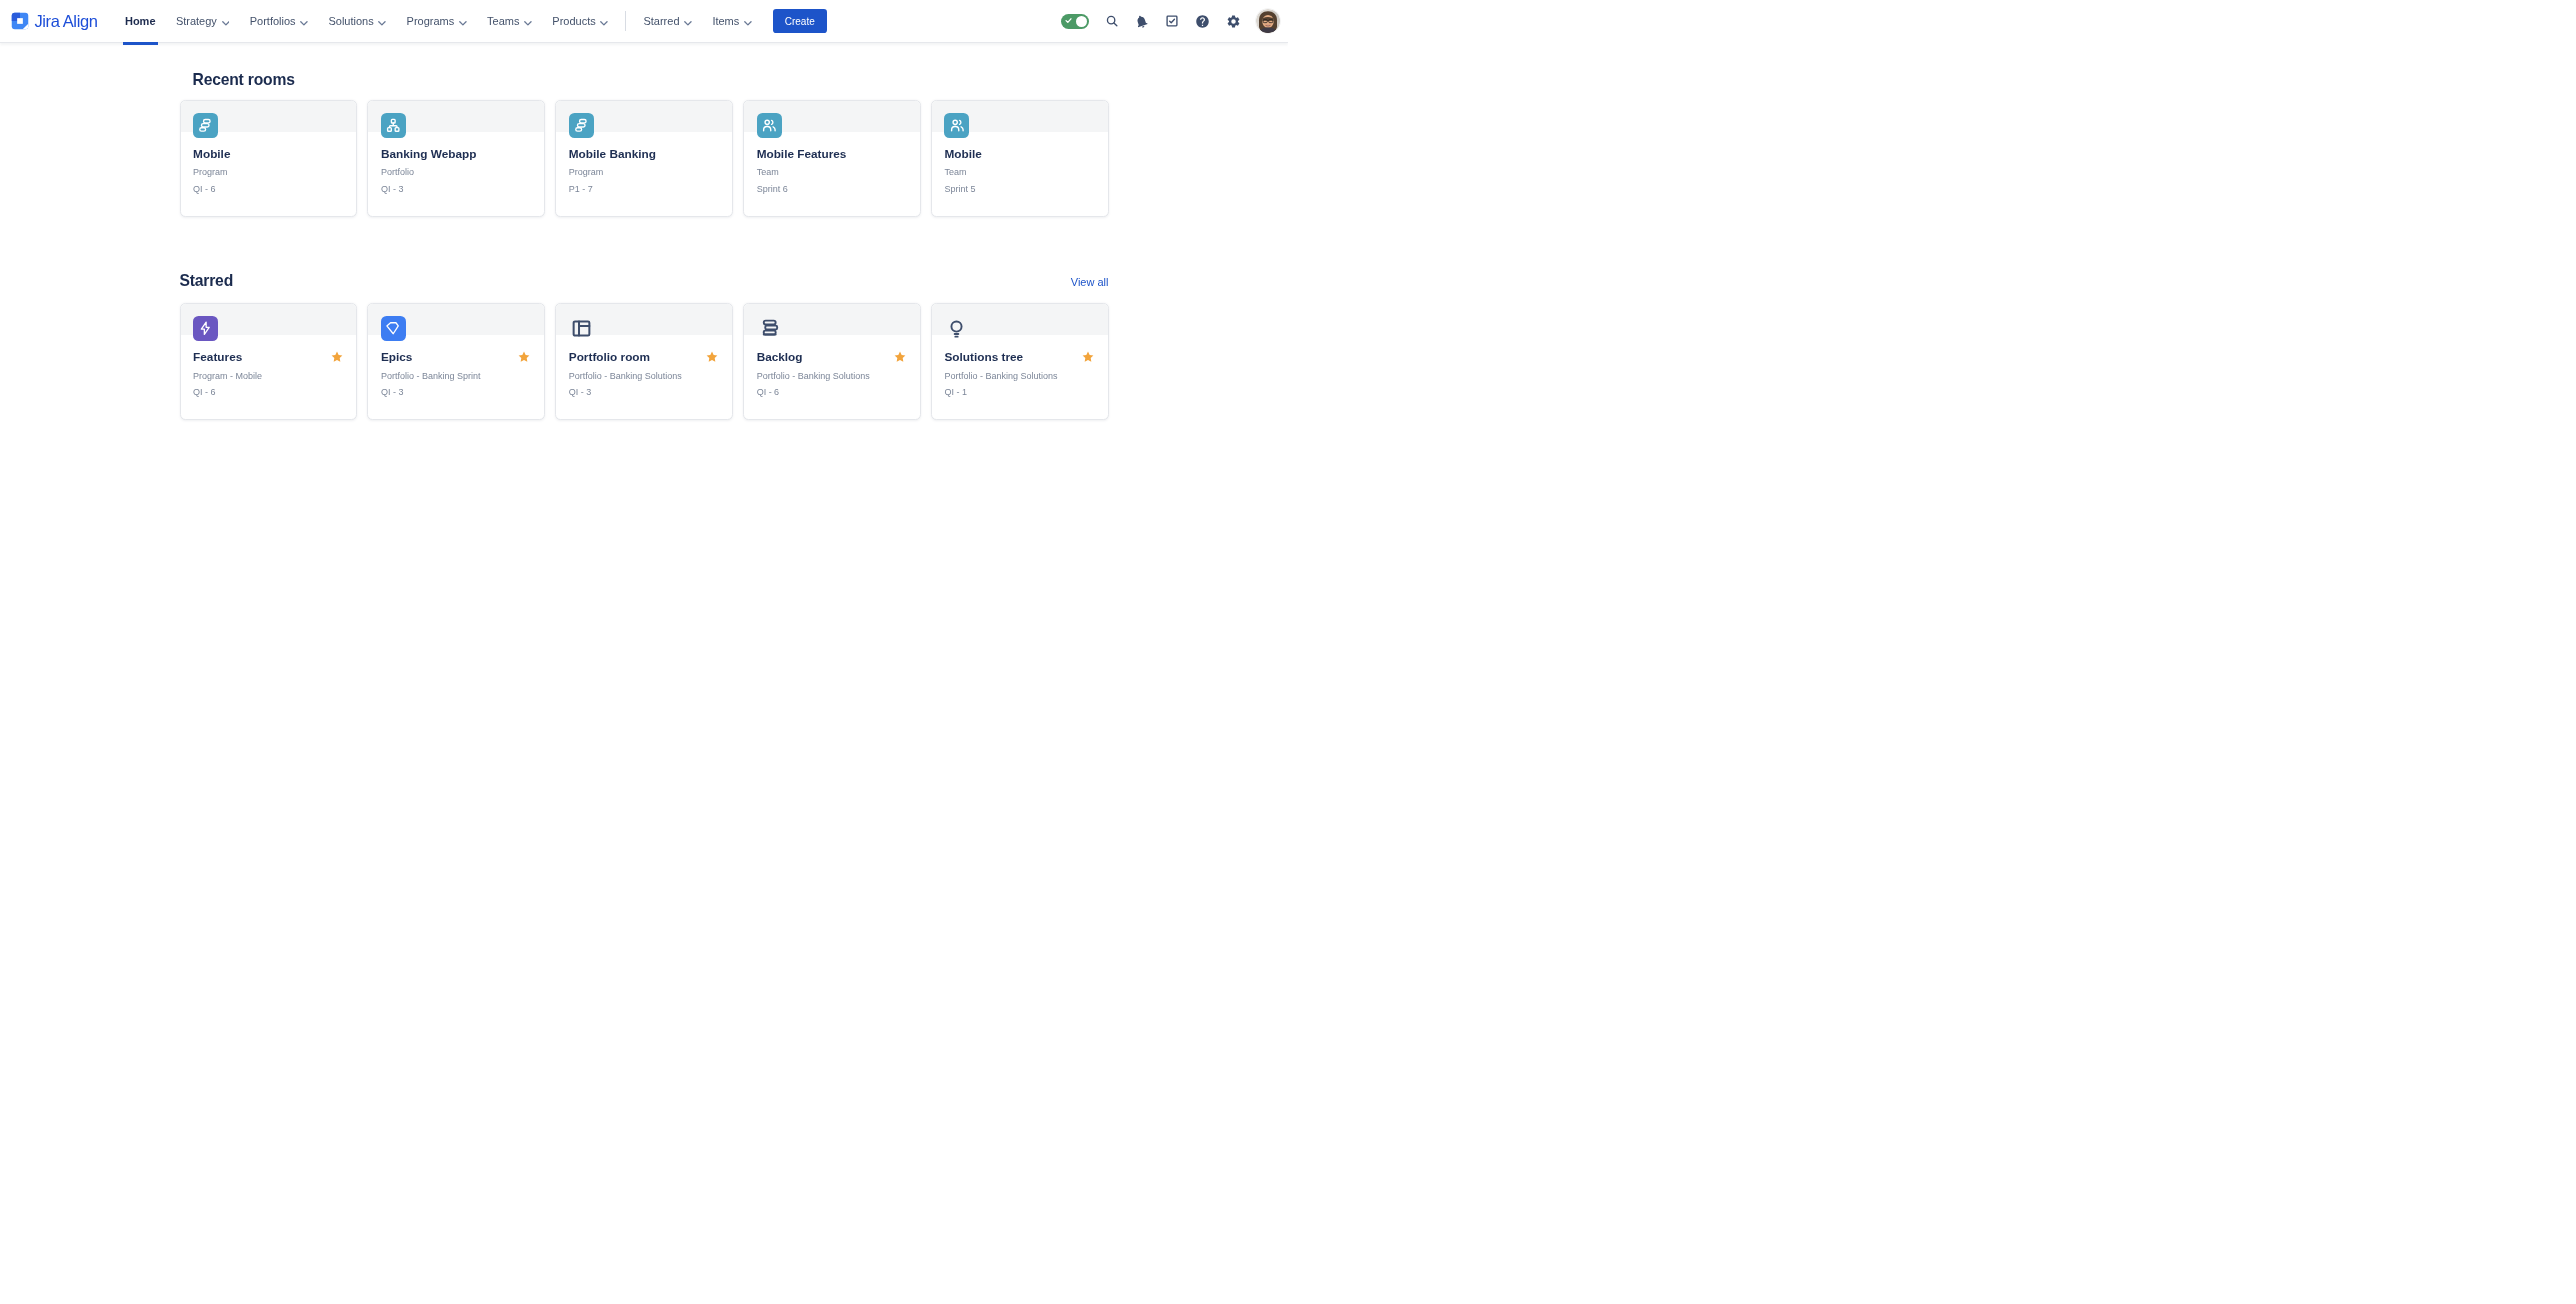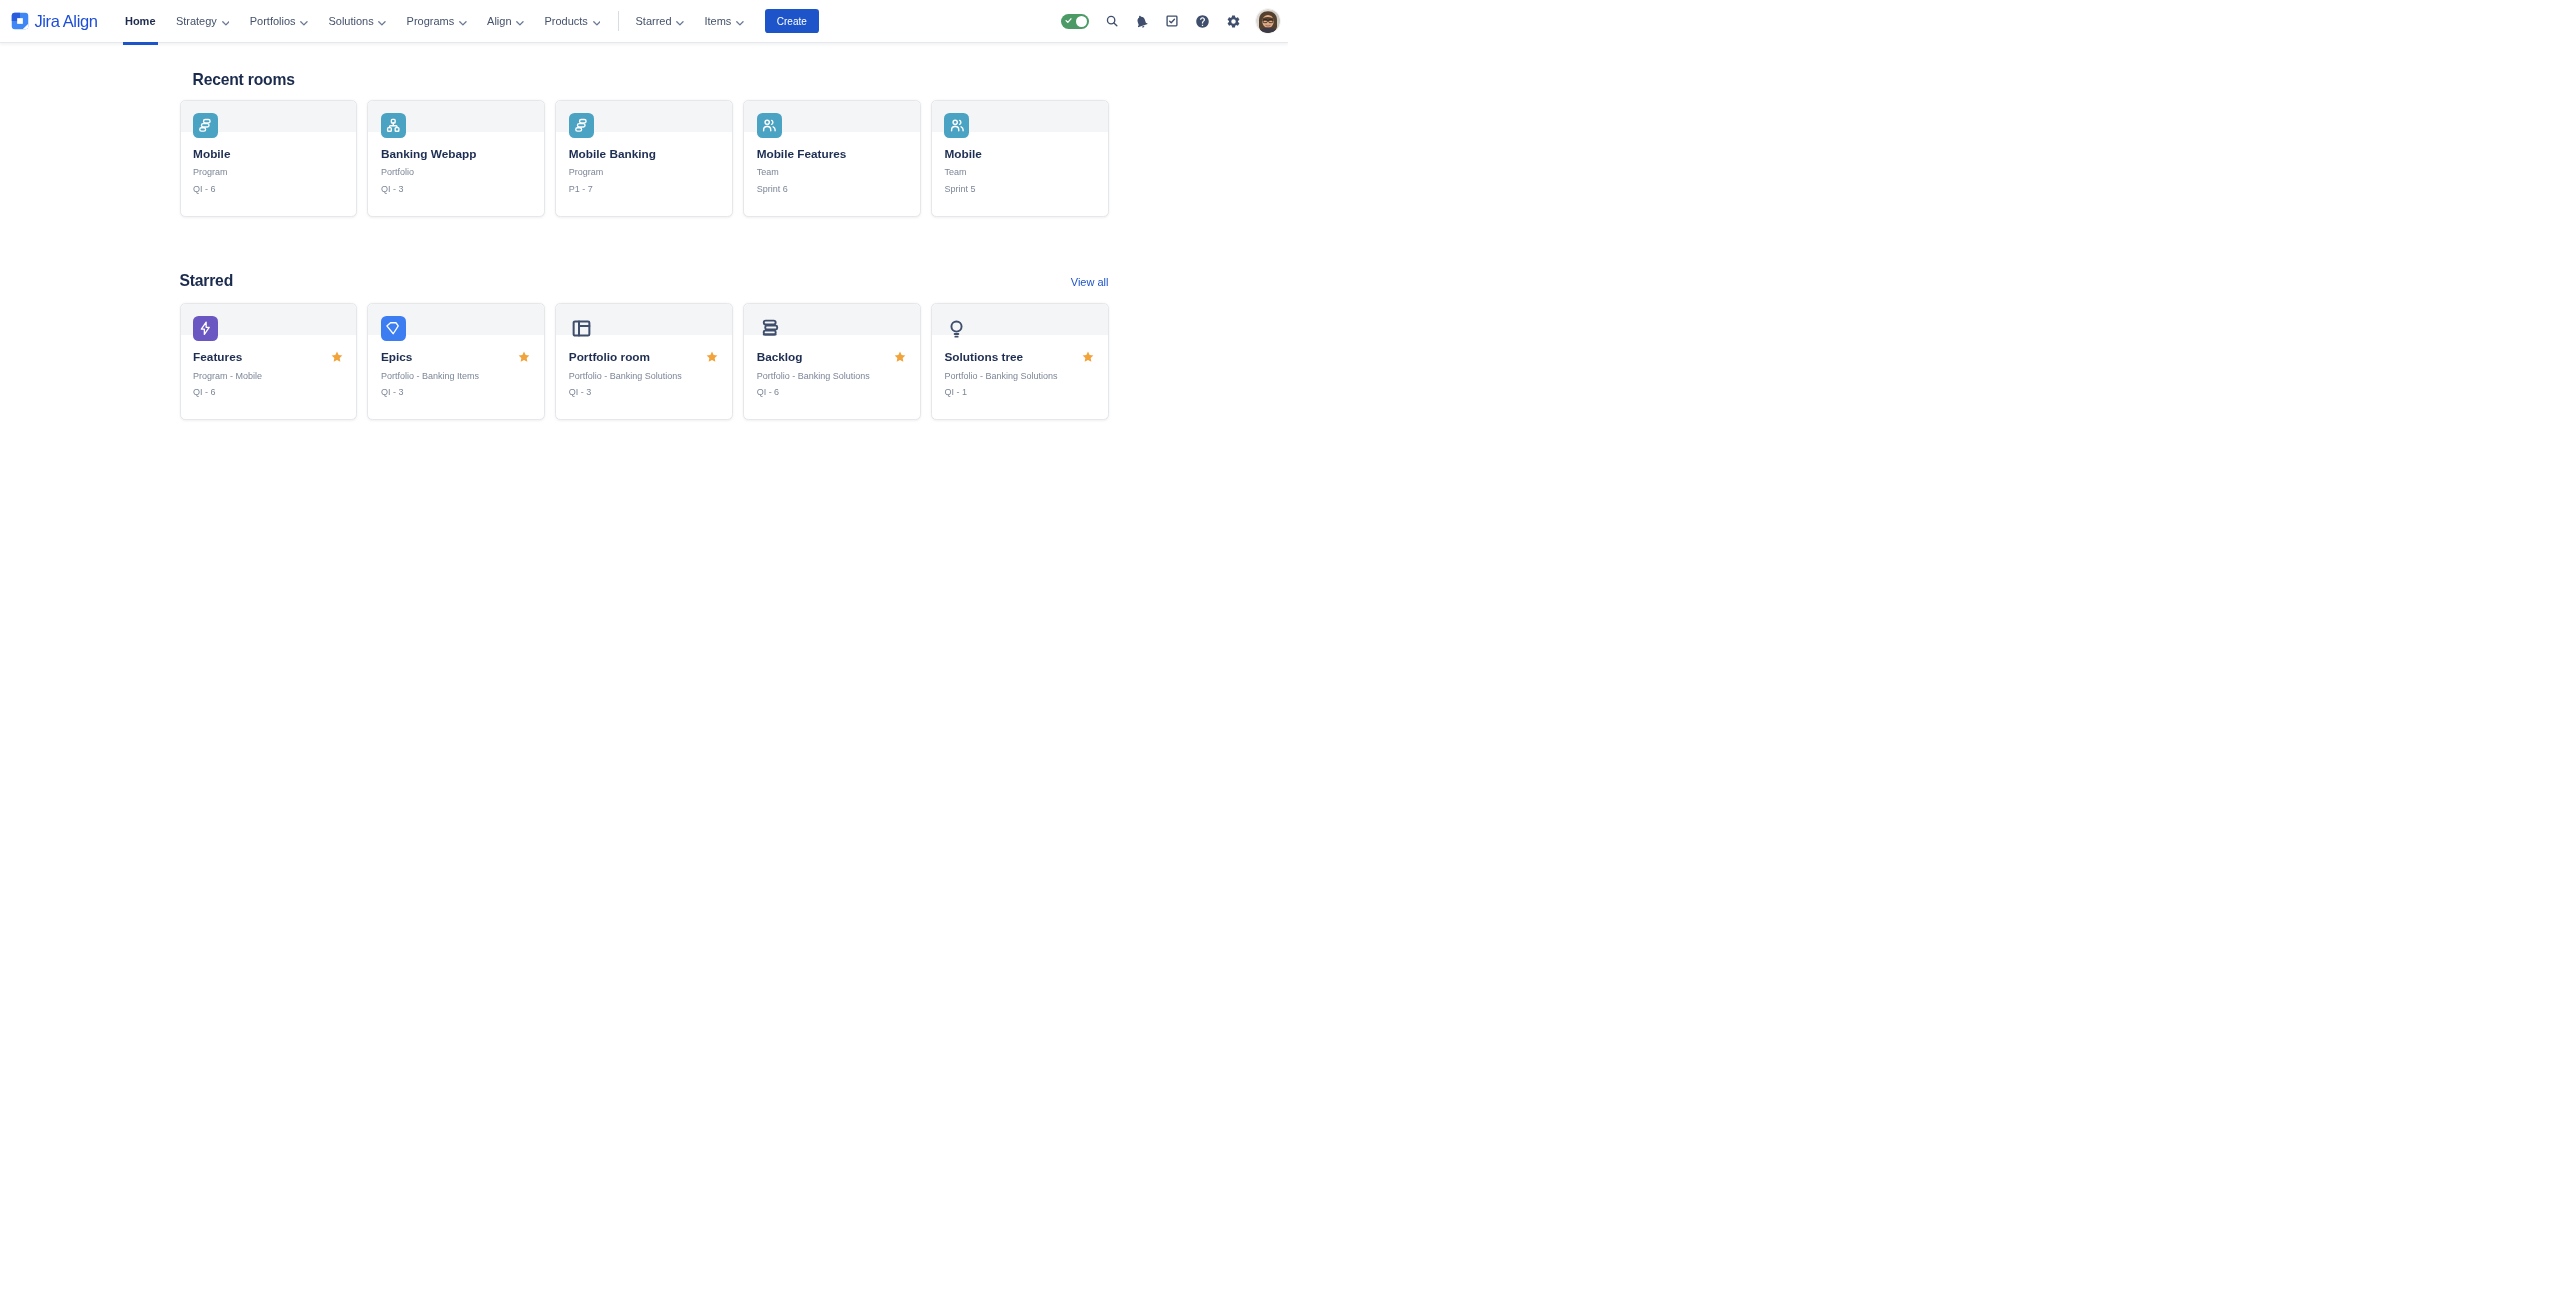--- a/index.html
+++ b/index.html
@@ -120,21 +120,21 @@
             <path d="M1 1l4 4 4-4" fill="none" stroke="currentColor" stroke-width="1.7" stroke-linecap="round" stroke-linejoin="round"></path>
           </svg></span>
       </div>
       <div class="nav-item">
         <span>Programs</span>
         <span class="chev"><svg width="7.8" height="4.7" viewBox="0 0 10 6">
             <path d="M1 1l4 4 4-4" fill="none" stroke="currentColor" stroke-width="1.7" stroke-linecap="round" stroke-linejoin="round"></path>
           </svg></span>
       </div>
       <div class="nav-item">
-        <span>Align</span>
+        <span>Teams</span>
         <span class="chev"><svg width="7.8" height="4.7" viewBox="0 0 10 6">
             <path d="M1 1l4 4 4-4" fill="none" stroke="currentColor" stroke-width="1.7" stroke-linecap="round" stroke-linejoin="round"></path>
           </svg></span>
       </div>
       <div class="nav-item">
         <span>Products</span>
         <span class="chev"><svg width="7.8" height="4.7" viewBox="0 0 10 6">
             <path d="M1 1l4 4 4-4" fill="none" stroke="currentColor" stroke-width="1.7" stroke-linecap="round" stroke-linejoin="round"></path>
           </svg></span>
       </div>
@@ -348,21 +348,21 @@
         </div>
     <div class="card-body">
       <div class="title-row">
         <span class="card-title">Epics</span>
         <span class="star">
           <svg viewBox="0 0 24 24" width="14" height="14" fill="currentColor">
                 <path d="M12 2.6l2.85 5.78 6.38.93-4.62 4.5 1.09 6.36L12 17.17l-5.7 3 1.09-6.36-4.62-4.5 6.38-.93z"></path>
               </svg>
         </span>
       </div>
-      <div class="card-subtitle">Portfolio - Banking Items</div>
+      <div class="card-subtitle">Portfolio - Banking Sprint</div>
       <div class="card-meta">QI - 3</div>
     </div>
   </div>
       <div class="card">
     <div class="card-header"></div>
     <div class="card-icon outline">
           <svg viewBox="0 0 24 24" fill="none" stroke="currentColor" stroke-linecap="round" stroke-linejoin="round" stroke-width="2.1">
             <rect x="3.8" y="4.6" width="16.4" height="14.8" rx="1.4"></rect>
             <path d="M9.4 4.6v14.8M9.4 9.4h10.8"></path>
           </svg>

